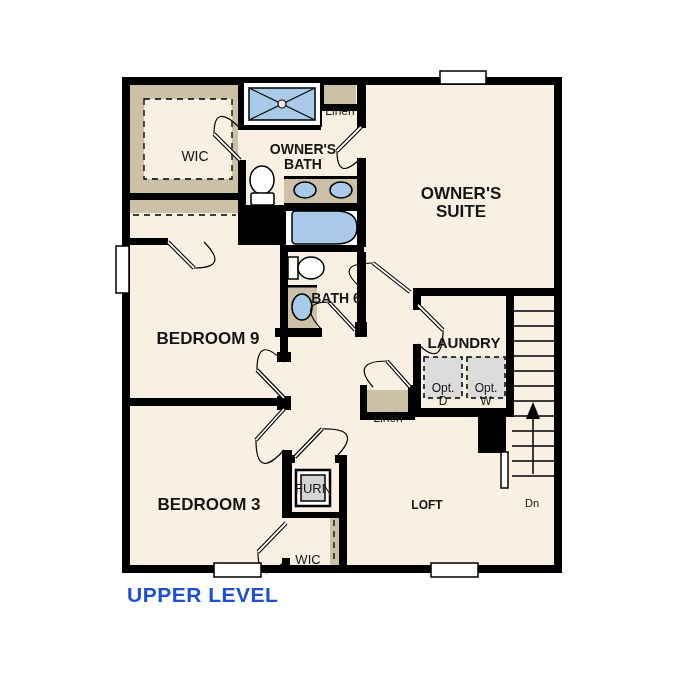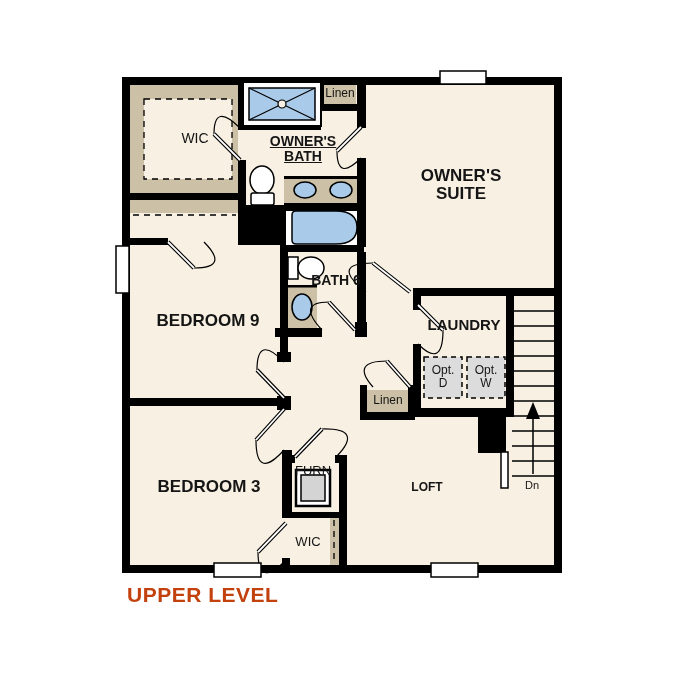--- a/index.html
+++ b/index.html
@@ -1,25 +1,25 @@
 <!DOCTYPE html>
 <html><head>
 <meta charset="utf-8">
 <style>
   html,body{margin:0;padding:0;background:#fff;}
   #stage{position:relative;width:687px;height:687px;background:#fff;overflow:hidden;
          font-family:"Liberation Sans",sans-serif;}
   #plan-svg{position:absolute;left:0;top:0;}
   .lbl{position:absolute;color:#151515;text-align:center;line-height:1.08;
-       font-family:"Liberation Sans",sans-serif;white-space:normal;}
+       font-family:"Liberation Sans",sans-serif;white-space:normal;margin-top:18px;}
   .b{font-weight:bold;}
   .t14{font-size:14px;} .t12{font-size:12px;} .t13{font-size:13px;}
   .t15{font-size:15px;} .t17{font-size:17px;} .t18{font-size:12px;} .t11{font-size:11px;}
   #title{position:absolute;left:127px;top:583px;font-size:21px;font-weight:bold;
-         letter-spacing:.5px;color:#c2410c;}
+         letter-spacing:.5px;color:#1d4ed8;}
 </style>
 </head>
 <body>
 
 <div id="stage">
 
 <svg id="plan-svg" width="687" height="687" viewBox="0 0 687 687">
 
   <g>
     <rect x="126" y="81" width="432" height="488" fill="#f7f0e3"></rect>
@@ -197,21 +197,21 @@
 
   <g fill="#fff" stroke="#000" stroke-width="1.5">
     <rect x="440" y="71" width="46" height="13"></rect>
     <rect x="116" y="246" width="13" height="47"></rect>
     <rect x="214" y="563" width="47" height="14"></rect>
     <rect x="431" y="563" width="47" height="14"></rect>
   </g>
 </svg>
 
 <div class="lbl t14" style="left:155px;top:131px;width:80px;">WIC</div>
-<div class="lbl t14 b" style="left:257px;top:134px;width:92px;text-decoration:underline;">OWNER'S BATH</div>
+<div class="lbl t14 b" style="left:257px;top:124px;width:92px;">OWNER'S BATH</div>
 <div class="lbl t12" style="left:310px;top:87px;width:60px;">Linen</div>
 <div class="lbl t17 b" style="left:401px;top:167px;width:120px;">OWNER'S SUITE</div>
 <div class="lbl t17 b" style="left:138px;top:312px;width:140px;">BEDROOM 9</div>
 <div class="lbl t14 b" style="left:306px;top:273px;width:60px;">BATH 6</div>
 <div class="lbl t15 b" style="left:414px;top:317px;width:100px;">LAUNDRY</div>
 <div class="lbl t12" style="left:426px;top:364px;width:34px;">Opt. D</div>
 <div class="lbl t12" style="left:469px;top:364px;width:34px;">Opt. W</div>
 <div class="lbl t12" style="left:358px;top:394px;width:60px;">Linen</div>
 <div class="lbl t17 b" style="left:139px;top:478px;width:140px;">BEDROOM 3</div>
 <div class="lbl t13" style="left:283px;top:464px;width:60px;">FURN</div>

